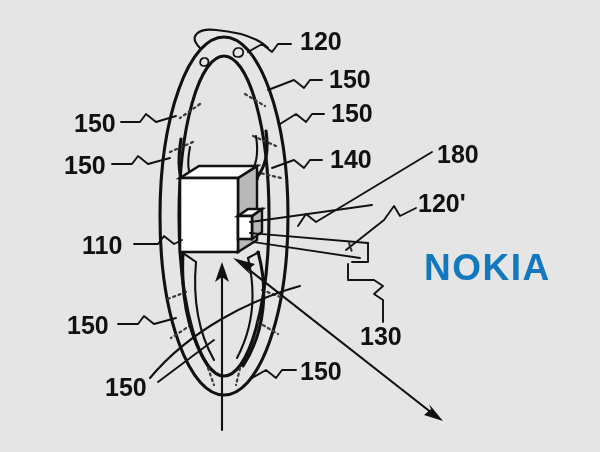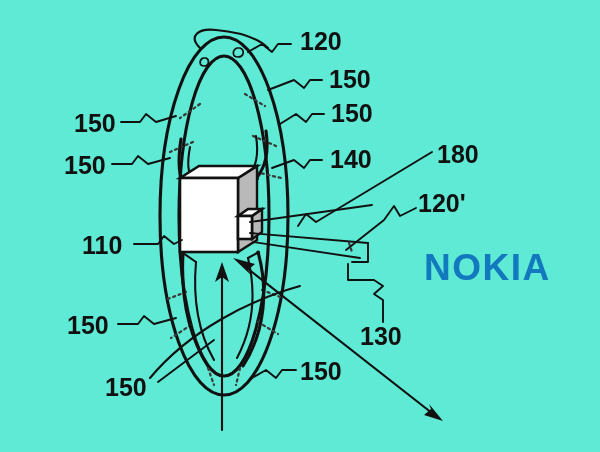--- a/index.html
+++ b/index.html
@@ -13,21 +13,21 @@
     height: 452px;
     position: relative;
     overflow: hidden;
     font-family: "Liberation Sans", sans-serif;
   }
   #figure-root {
     position: absolute;
     left: 0; top: 0;
     width: 600px;
     height: 452px;
-    background: #5eead4;
+    background: #e5e5e5;
   }
   #figure-svg {
     position: absolute;
     left: 0; top: 0;
     width: 600px;
     height: 452px;
   }
   .ref-label {
     font-family: "Liberation Sans", sans-serif;
     font-weight: bold;

